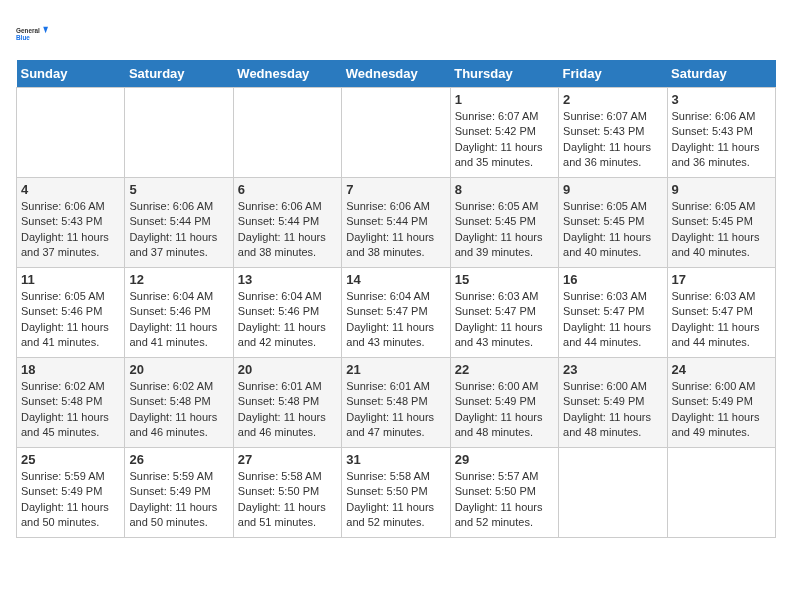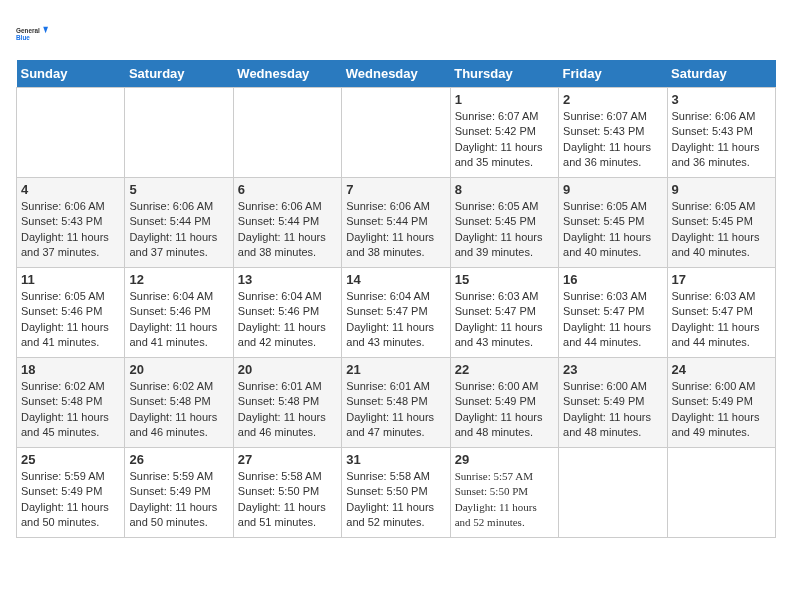--- a/index.html
+++ b/index.html
@@ -278,21 +278,21 @@
 Daylight: 11 hours and 51 minutes.</div>
         </td>
         <td>
           <span class="day-number">31</span>
           <div class="day-info" style="white-space: pre-line;">Sunrise: 5:58 AM
 Sunset: 5:50 PM
 Daylight: 11 hours and 52 minutes.</div>
         </td>
         <td>
           <span class="day-number">29</span>
-          <div class="day-info" style="white-space: pre-line; font-family: Liberation Serif, serif;">Sunrise: 5:57 AM
+          <div class="day-info" style="white-space: pre-line;">Sunrise: 5:57 AM
 Sunset: 5:50 PM
 Daylight: 11 hours and 52 minutes.</div>
         </td>
         <td></td>
         <td></td>
       </tr>
     </tbody>
 </table>
 
 </body></html>

